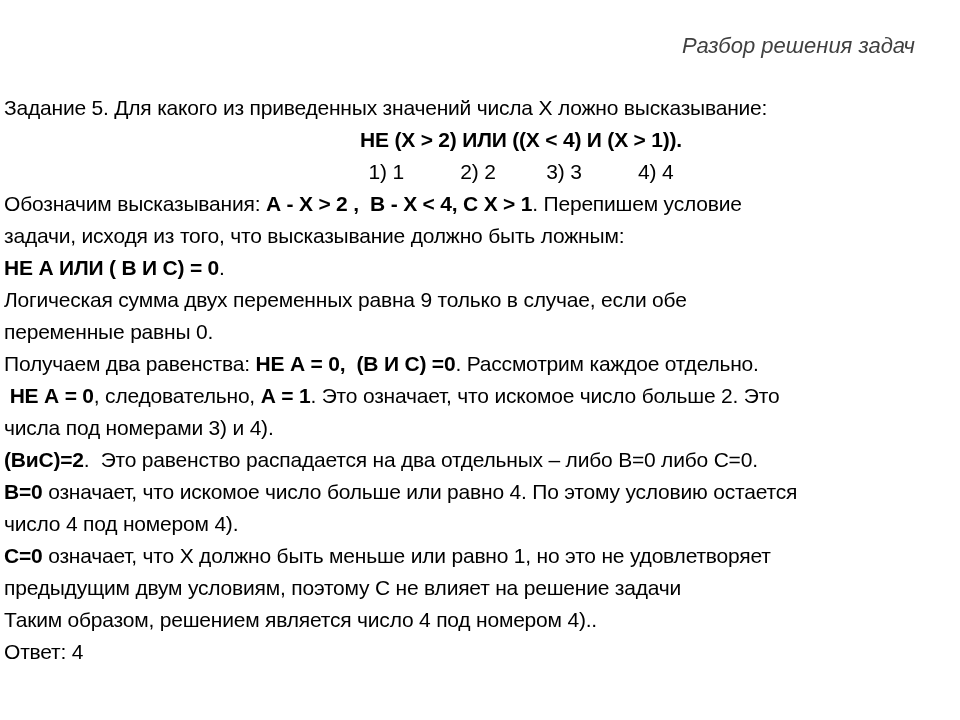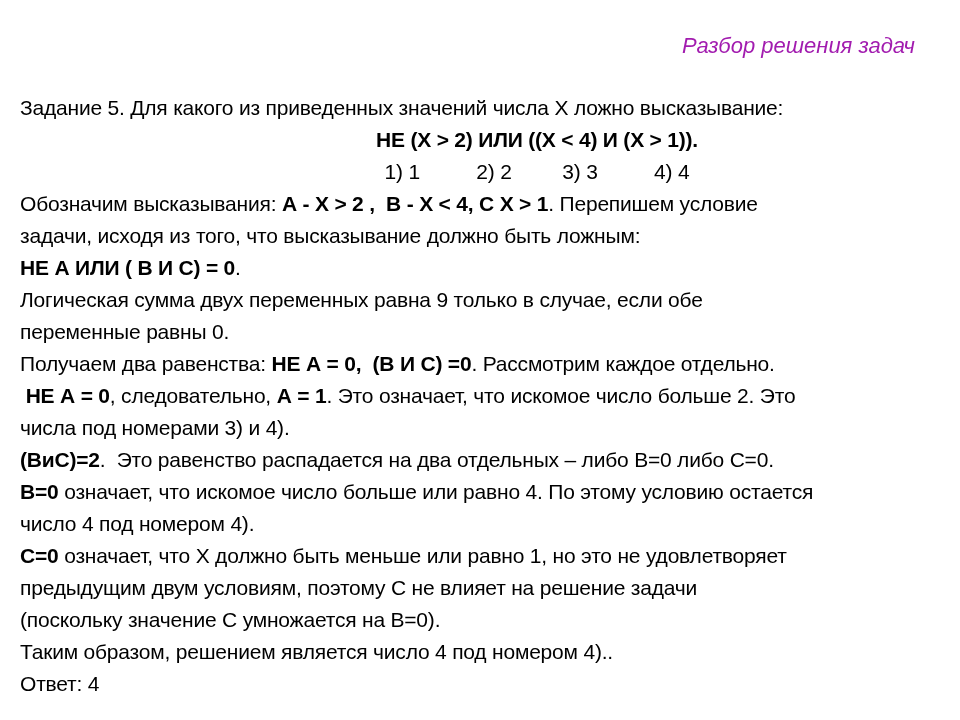--- a/index.html
+++ b/index.html
@@ -20,27 +20,27 @@
     color: #000000;
     font-family: "Liberation Sans", sans-serif;
   }
   .title {
     position: absolute;
     top: 33px;
     right: 45px;
     font-size: 22px;
     line-height: 26px;
     font-style: italic;
-    color: #a21caf;
+    color: #404040;
     white-space: pre;
   }
   .content {
     position: absolute;
     top: 92px;
-    left: 20px;
+    left: 4px;
     width: 936px;
   }
   .line {
     font-size: 21px;
     line-height: 32px;
     letter-spacing: -0.2px;
     white-space: pre-wrap;
     color: #000000;
   }
   .line.indent {
@@ -66,17 +66,16 @@
       <div class="line"><span class="run">Логическая сумма двух переменных равна 9 только в случае, если обе</span></div>
       <div class="line"><span class="run">переменные равны 0.</span></div>
       <div class="line"><span class="run">Получаем два равенства: </span><span class="run bold">НЕ А = 0,  (В И С) =0</span><span class="run">. Рассмотрим каждое отдельно.</span></div>
       <div class="line"><span class="run"> </span><span class="run bold">НЕ А = 0</span><span class="run">, следовательно, </span><span class="run bold">А = 1</span><span class="run">. Это означает, что искомое число больше 2. Это</span></div>
       <div class="line"><span class="run">числа под номерами 3) и 4).</span></div>
       <div class="line"><span class="run bold">(ВиС)=2</span><span class="run">.  Это равенство распадается на два отдельных – либо В=0 либо С=0.</span></div>
       <div class="line"><span class="run bold">В=0</span><span class="run"> означает, что искомое число больше или равно 4. По этому условию остается</span></div>
       <div class="line"><span class="run">число 4 под номером 4).</span></div>
       <div class="line"><span class="run bold">С=0</span><span class="run"> означает, что X должно быть меньше или равно 1, но это не удовлетворяет</span></div>
       <div class="line"><span class="run">предыдущим двум условиям, поэтому С не влияет на решение задачи</span></div>
-      <div class="line"><span class="run">(поскольку значение С умножается на В=0).</span></div>
       <div class="line"><span class="run">Таким образом, решением является число 4 под номером 4)..</span></div>
       <div class="line"><span class="run">Ответ: 4</span></div>
     </div>
 </div>
 
 </body></html>

